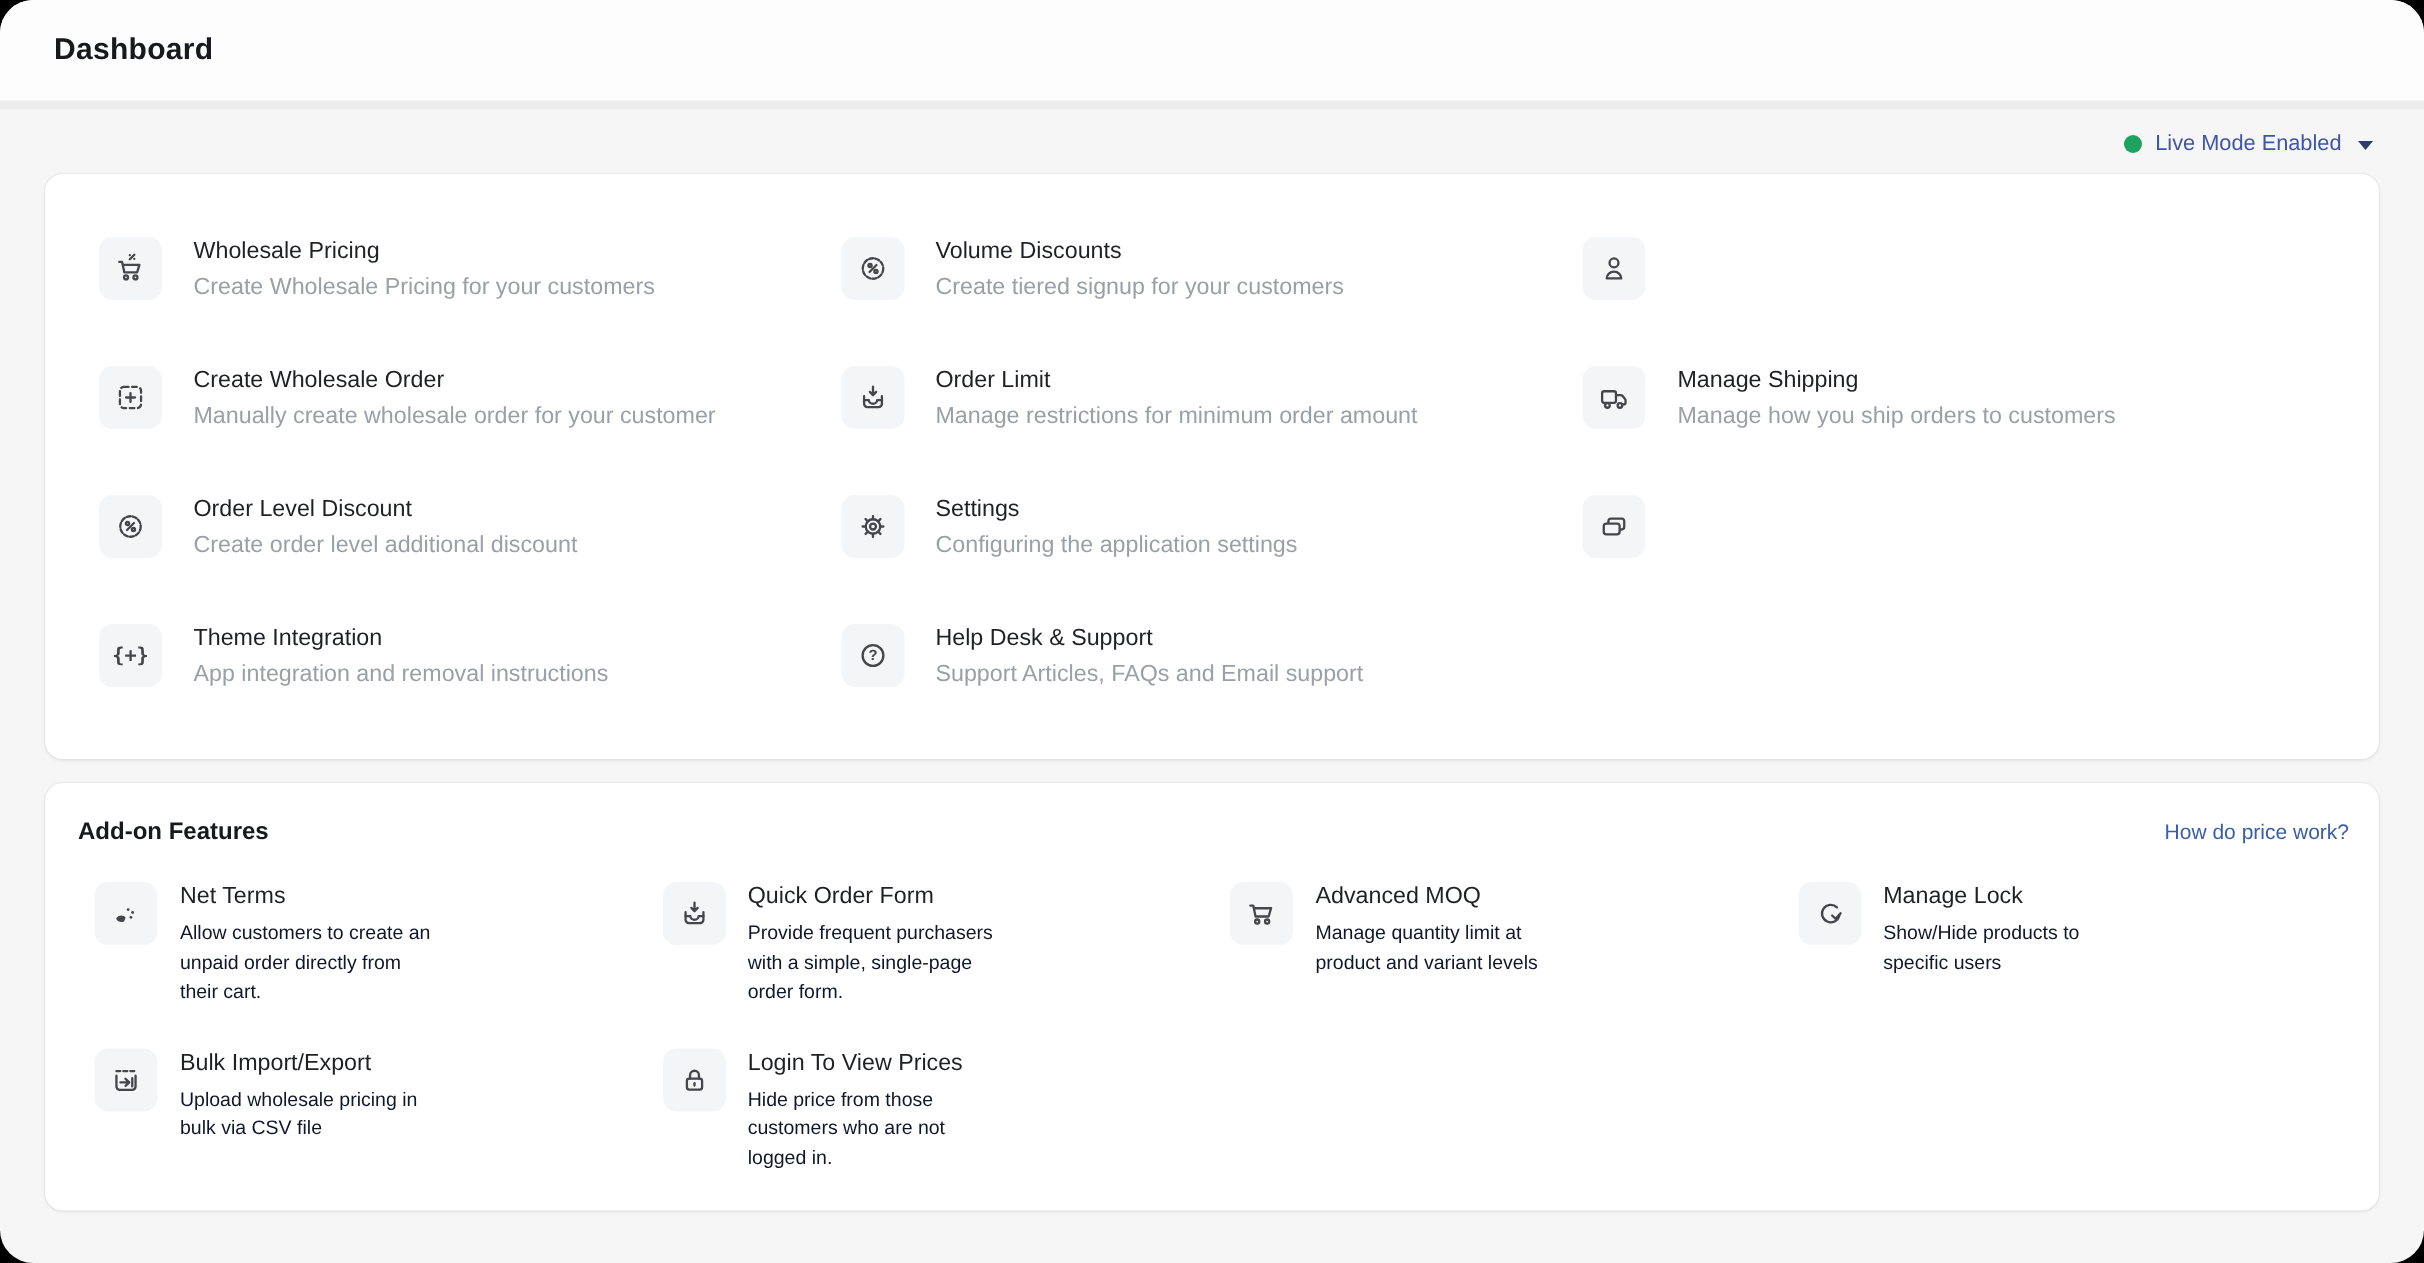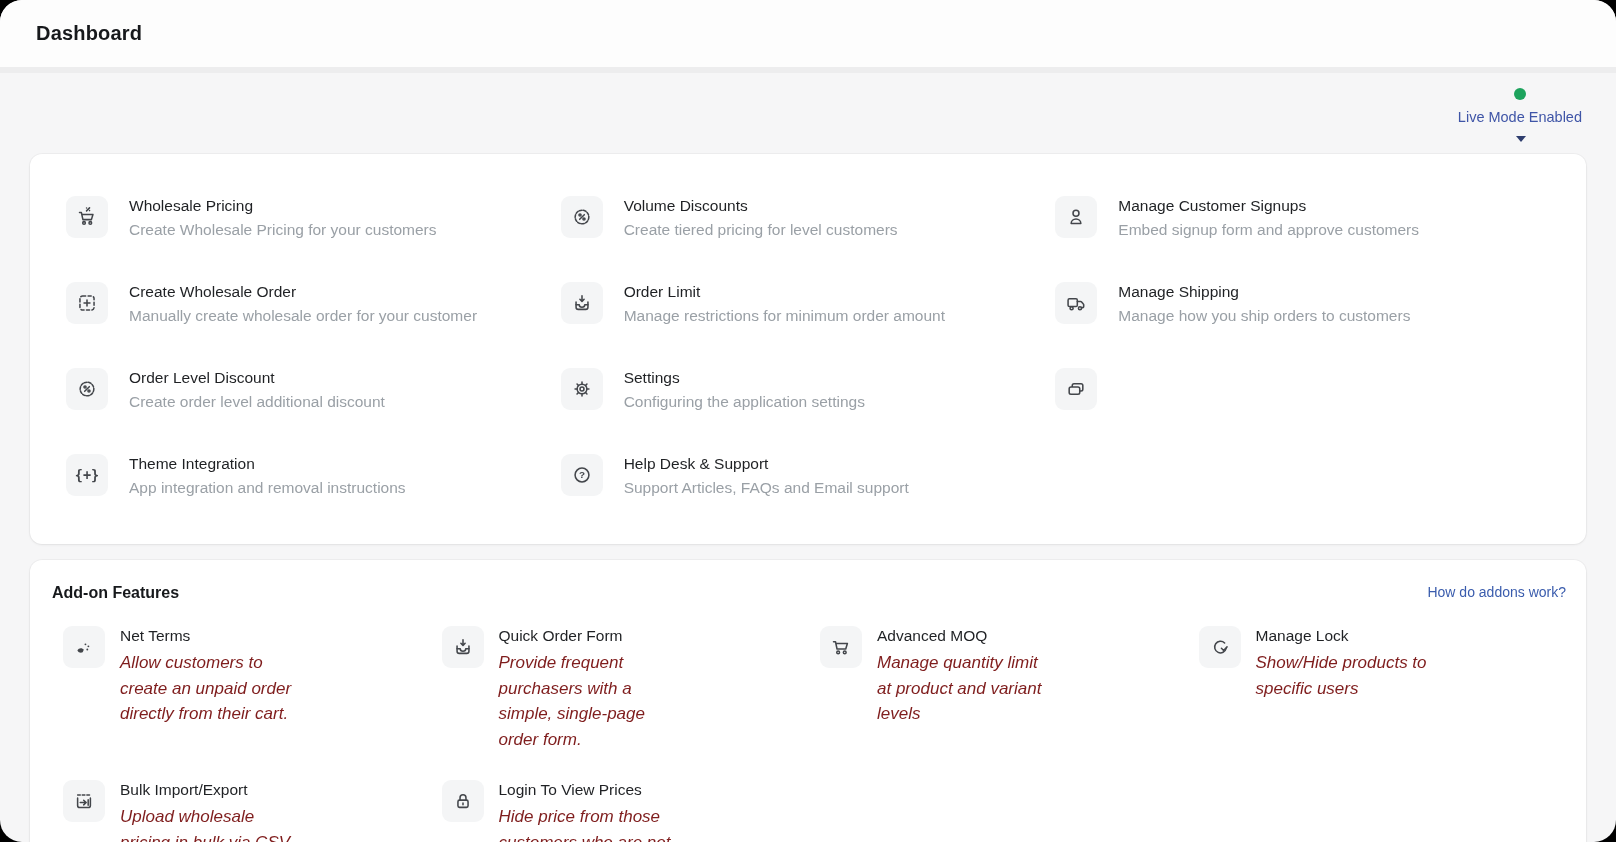--- a/index.html
+++ b/index.html
@@ -5,42 +5,42 @@
   html,body{margin:0;padding:0;background:#000;}
   body{font-family:"Liberation Sans","DejaVu Sans",sans-serif;-webkit-font-smoothing:antialiased;}
   .app{width:1616px;height:842px;background:#f6f6f7;border-radius:22px;overflow:hidden;position:relative;}
 
   
   .topbar{background:#fdfdfd;height:73px;display:flex;align-items:center;padding:0 36px;border-bottom:6px solid #ededee;box-sizing:border-box;}
   .page-title{font-size:20px;font-weight:600;color:#17191c;letter-spacing:.2px;}
 
   
   .mode-row{display:flex;justify-content:flex-end;align-items:center;padding:15px 34px 12px;}
-  .mode-toggle{display:flex;align-items:center;gap:9px;cursor:pointer;flex-direction:column;}
+  .mode-toggle{display:flex;align-items:center;gap:9px;cursor:pointer;}
   .mode-dot{width:12px;height:12px;border-radius:50%;background:#1da35d;}
   .mode-label{font-size:14.5px;color:#3f55a7;}
   .caret-down{width:0;height:0;border-left:5px solid transparent;border-right:5px solid transparent;border-top:6px solid #2e3d6e;margin-left:2px;margin-top:2px;}
 
   
   .card{background:#fff;border-radius:12px;margin:0 30px;box-shadow:0 0 0 1px rgba(0,0,0,.03),0 1px 3px rgba(0,0,0,.06);box-sizing:border-box;}
   .card.features{padding:42px 36px 46px;}
   .features-grid{display:grid;grid-template-columns:repeat(3,1fr);row-gap:42px;}
   .feature{display:flex;gap:21px;cursor:pointer;}
   .icon-box{width:42px;height:42px;border-radius:9px;background:#f4f5f6;display:flex;align-items:center;justify-content:center;flex:0 0 auto;}
   .feature-title{font-size:15.5px;color:#1f2124;line-height:20px;}
   .feature-desc{font-size:15.5px;color:#9aa0a6;line-height:20px;margin-top:4px;text-align:right;}
 
   .card.addons{margin-top:16px;padding:24px 20px 26px 22px;}
   .addons-head{display:flex;justify-content:space-between;align-items:flex-start;margin-bottom:24px;}
   .addons-title{font-size:16px;font-weight:700;color:#17191c;}
   .addons-link{font-size:14px;color:#3a5cad;text-decoration:none;cursor:pointer;}
   .addons-grid{display:grid;grid-template-columns:repeat(4,1fr);row-gap:28px;}
   .addon{display:flex;gap:15px;margin-left:11px;cursor:pointer;}
   .addon-title{font-size:15.5px;color:#1f2124;line-height:20px;}
-  .addon-desc{font-size:17px;color:#7f1d1d;line-height:1.5;margin-top:4px;max-width:172px;font-style:italic;}
+  .addon-desc{font-size:13px;color:#0f172a;line-height:1.5;margin-top:4px;max-width:172px;}
 
   
   .ic{width:22px;height:22px;stroke:#43464b;fill:none;stroke-width:1.4;stroke-linecap:round;stroke-linejoin:round;}
   .ic text{stroke:none;fill:#43464b;font-family:"Liberation Sans",sans-serif;}
   .ic .fl{fill:#43464b;stroke:none;}
   .theme-glyph{font-family:"DejaVu Sans Mono","Liberation Mono",monospace;font-size:13.5px;color:#43464b;font-weight:600;}
 </style>
 </head>
 <body>
 
@@ -82,34 +82,30 @@
         <div class="icon-box">
           <svg class="ic" viewBox="0 0 20 20">
             <circle cx="10" cy="10" r="6.2" stroke-dasharray="2.5 1.3"></circle>
             <path d="M7.9 12.1 L12.1 7.9"></path>
               <circle cx="8.2" cy="8.2" r="0.95"></circle>
               <circle cx="11.8" cy="11.8" r="0.95"></circle>
           </svg>
         </div>
         <div class="feature-text">
           <div class="feature-title">Volume Discounts</div>
-          <div class="feature-desc">Create tiered pricing for level customers</div>
+          <div class="feature-desc">Create tiered signup for your customers</div>
         </div>
       </div>
 
       <div class="feature">
         <div class="icon-box">
           <svg class="ic" viewBox="0 0 20 20">
             <circle cx="10" cy="6.6" r="2.7"></circle>
             <path d="M5.6 16 a4.4 4.1 0 0 1 8.8 0 z"></path>
           </svg>
-        </div>
-        <div class="feature-text">
-          <div class="feature-title">Manage Customer Signups</div>
-          <div class="feature-desc">Embed signup form and approve customers</div>
         </div>
       </div>
 
       <div class="feature">
         <div class="icon-box">
           <svg class="ic" viewBox="0 0 20 20">
             <rect x="3.6" y="3.6" width="12.8" height="12.8" rx="2.4" stroke-dasharray="2.8 2.2"></rect>
             <path d="M10 7.3 V12.7 M7.3 10 H12.7"></path>
           </svg>
         </div>
@@ -208,21 +204,21 @@
           <div class="feature-desc">Support Articles, FAQs and Email support</div>
         </div>
       </div>
 
     </div>
   </div>
 
   <div class="card addons">
     <div class="addons-head">
       <div class="addons-title">Add-on Features</div>
-      <a class="addons-link">How do addons work?</a>
+      <a class="addons-link">How do price work?</a>
     </div>
 
     <div class="addons-grid">
 
       <div class="addon">
         <div class="icon-box">
           <svg class="ic" viewBox="0 0 20 20">
             <path class="fl" d="M4 13.2 c1.2-2.4 4.4-2.6 5.8-.6 l-1 2.2 c-1.7 .9-3.8 .3-4.8-1.6 z"></path>
             <circle class="fl" cx="11.3" cy="7.6" r="0.85"></circle>
             <circle class="fl" cx="14" cy="9.4" r="0.85"></circle>

